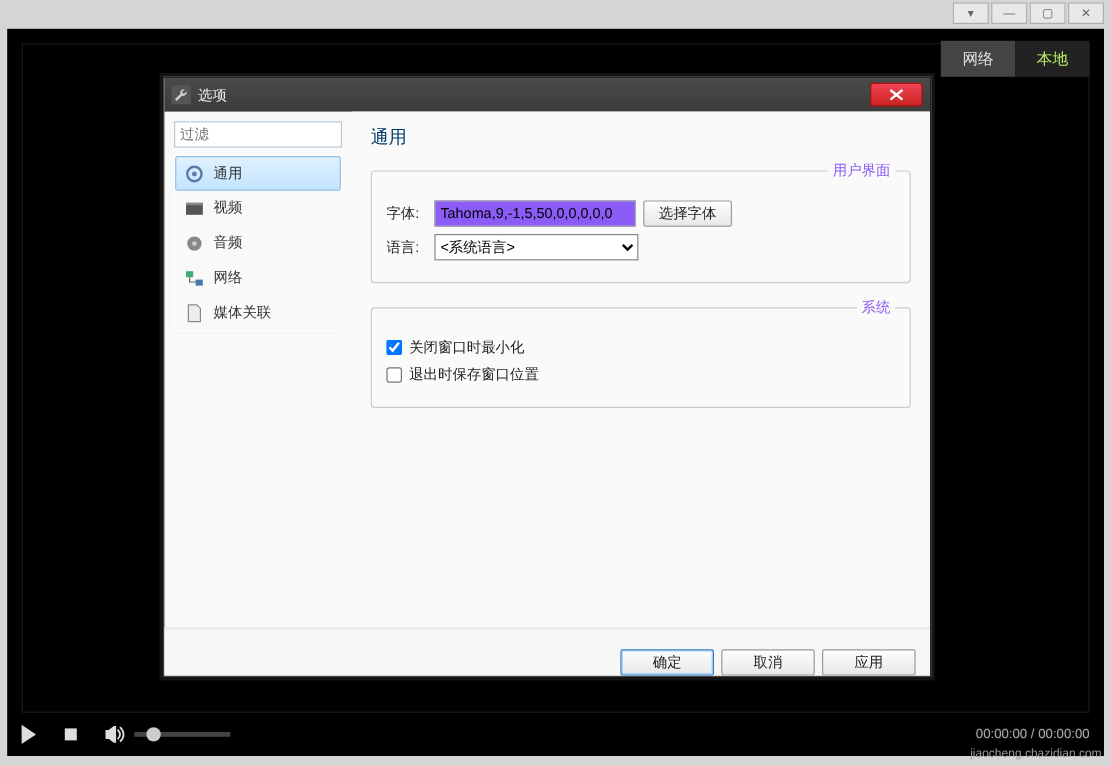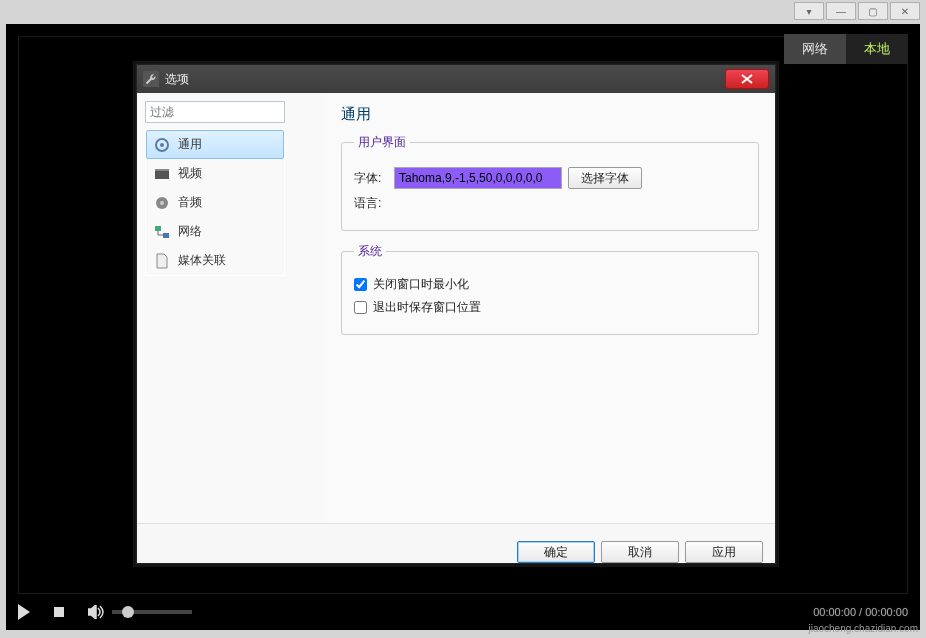--- a/index.html
+++ b/index.html
@@ -107,21 +107,20 @@
       width: 44px; height: 20px;
       background: linear-gradient(#e45,#c22);
       border-radius: 3px;
       display: flex; align-items: center; justify-content: center;
       color: #fff; font-weight: bold;
       border: 1px solid #a11;
     }
     .dialog-body {
       display: flex;
       height: calc(100% - 28px - 40px);
-      gap: 32px;
     }
     
     .sidebar { width: 156px; padding: 8px; }
     .filter-box {
       width: 100%; height: 22px;
       border: 1px solid #b8c8d8;
       padding: 2px 4px;
       font-size: 12px;
       background: #fff;
       color: #999;
@@ -146,21 +145,21 @@
     }
     
     .content { flex: 1; padding: 12px 16px; background: #fafafa; }
     .content h2 { font-size: 15px; color: #003a6b; font-weight: normal; margin-bottom: 10px; }
     fieldset {
       border: 1px solid #ccc;
       border-radius: 3px;
       padding: 10px 12px 12px 12px;
       margin-bottom: 12px;
     }
-    legend { color: #4c1d95; padding: 0 4px; font-size: 12px; }
+    legend { color: #8b5cf6; padding: 0 4px; font-size: 12px; text-align: right; }
     .row { display: flex; align-items: center; gap: 6px; margin: 6px 0; font-size: 12px; color: #222; }
     .row label { min-width: 34px; }
     .txt {
       height: 22px; border: 1px solid #aaa;
       padding: 2px 4px; font-size: 12px; background: #8b5cf6;
       font-family: inherit;
     }
     .font-value { width: 168px; }
     .btn {
       height: 22px; padding: 0 12px;
@@ -293,20 +292,23 @@
 
       <fieldset>
         <legend>用户界面</legend>
         <div class="row">
           <label>字体:</label>
           <input class="txt font-value" value="Tahoma,9,-1,5,50,0,0,0,0,0" style="">
           <button class="btn">选择字体</button>
         </div>
         <div class="row">
           <label>语言:</label>
+          <select class="lang">
+            <option>&lt;系统语言&gt;</option>
+          </select>
         </div>
       </fieldset>
 
       <fieldset>
         <legend>系统</legend>
         <div class="row">
           <input type="checkbox" checked="" style="">
           <span>关闭窗口时最小化</span>
         </div>
         <div class="row">

